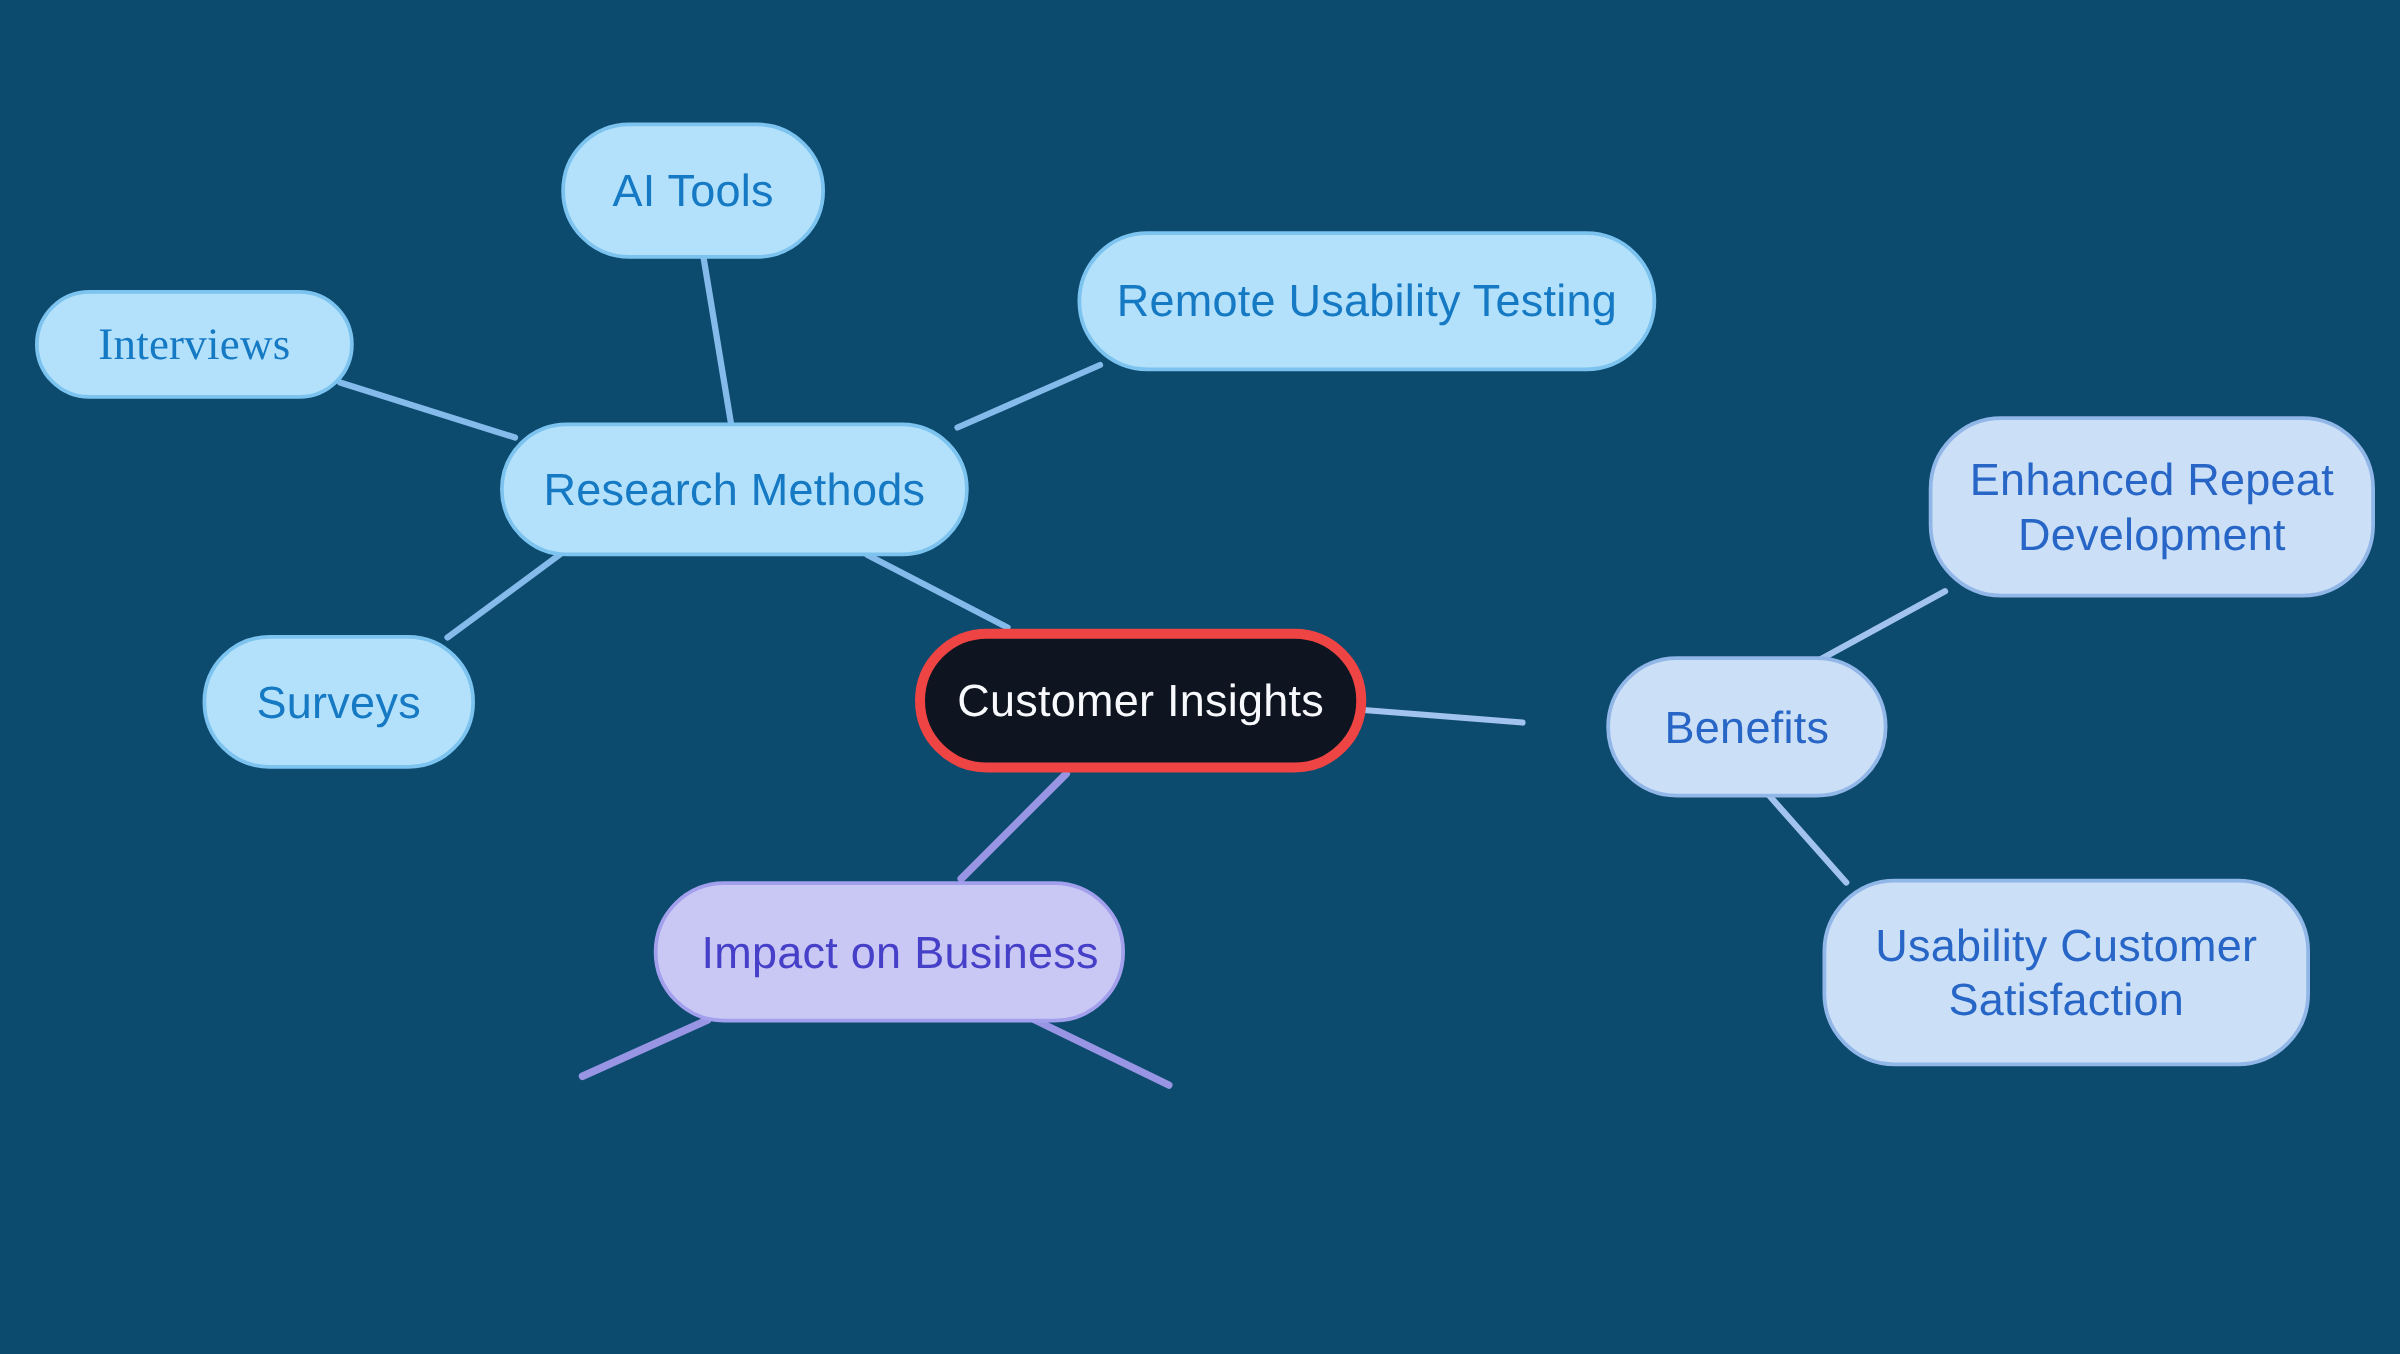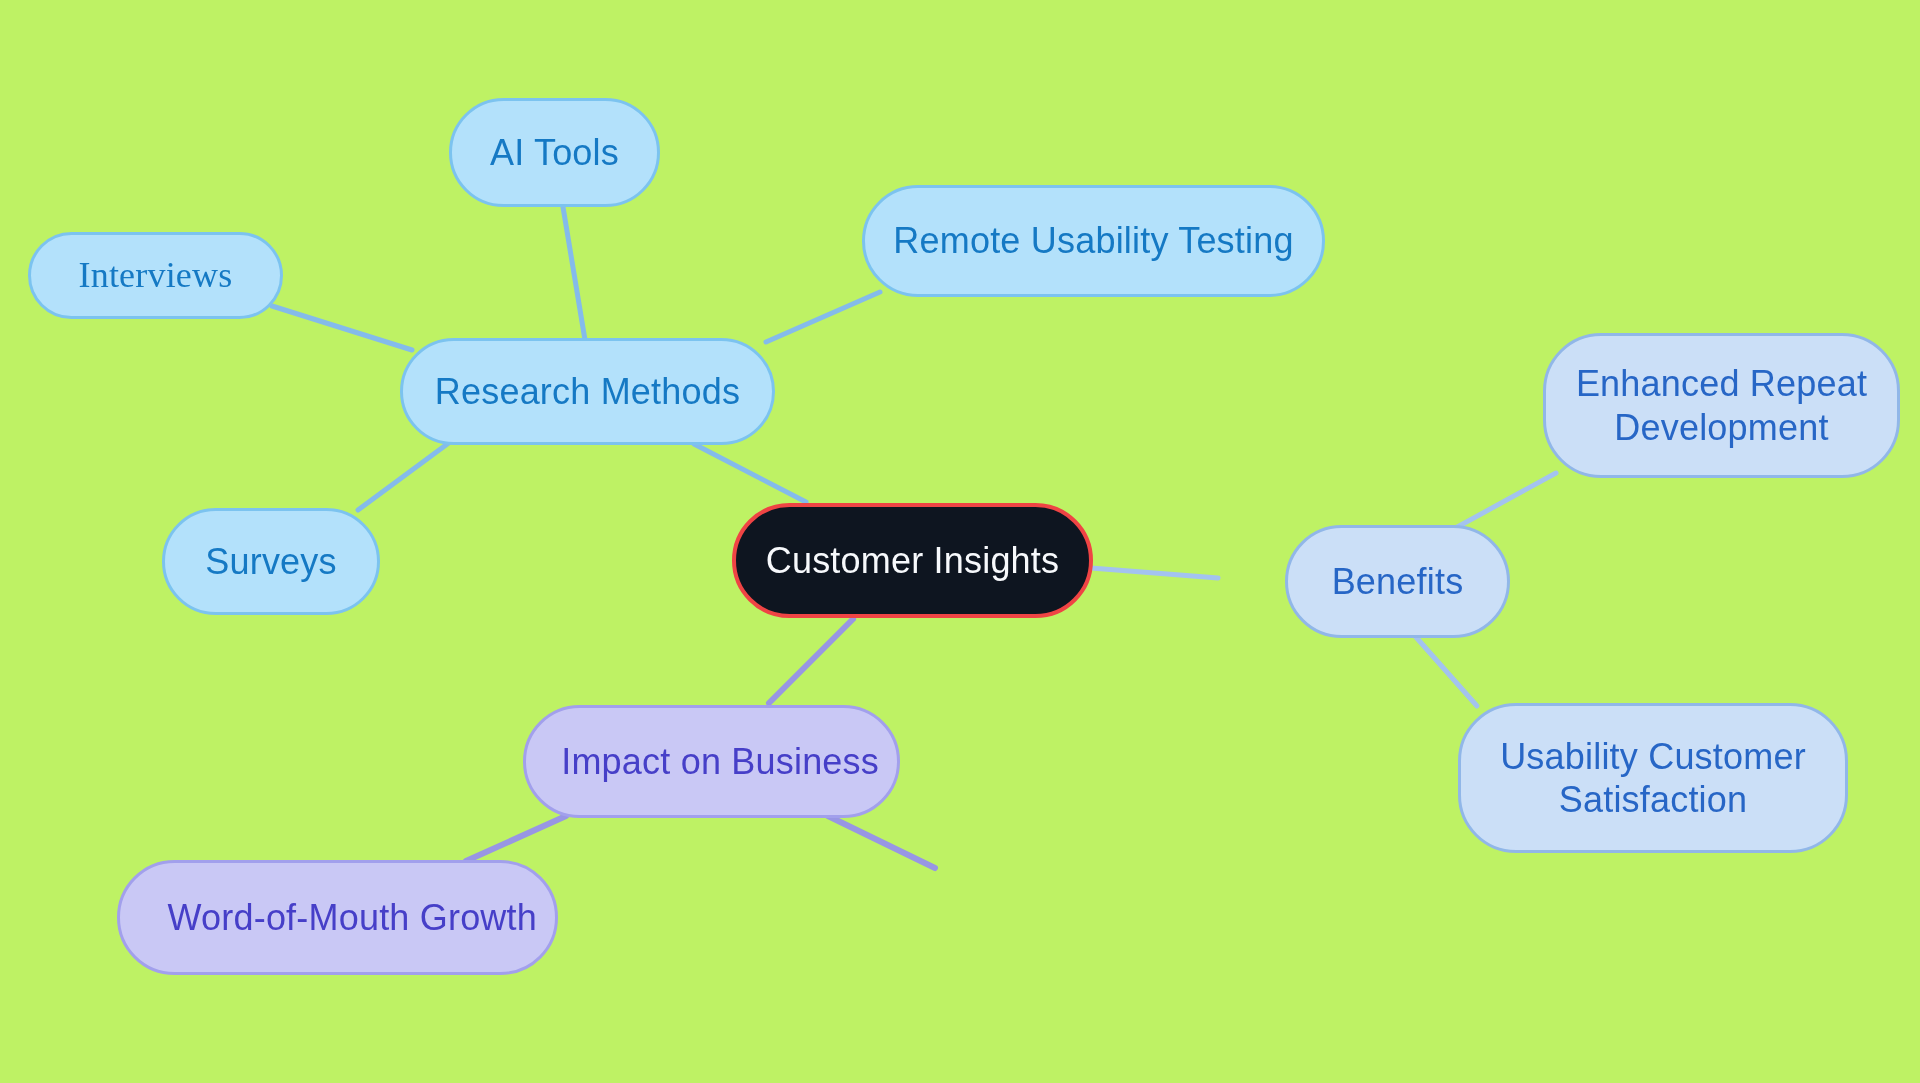--- a/index.html
+++ b/index.html
@@ -29,28 +29,28 @@
     letter-spacing: 0.2px;
     padding: 0 18px;
     cursor: pointer;
   }
   .b0 { background: var(--b0-fill); border-color: var(--b0-border); color: var(--b0-text); }
   .b1 { background: var(--b1-fill); border-color: var(--b1-border); color: var(--b1-text); }
   .b2 { background: var(--b2-fill); border-color: var(--b2-border); color: var(--b2-text); justify-content: flex-end; }
   .center-node {
     background: var(--center-fill);
     color: var(--center-text);
-    border: 4px solid #ef4444;
+    border: 8px solid #ef4444;
     border-radius: 60px;
   }
 </style>
 </head>
 <body>
 
-<div class="canvas" style="background: #bef264;">
+<div class="canvas" style="background: #0c4a6e;">
 
   <svg class="edges" viewBox="0 0 1920 1083">
     <line class="edge-b0" x1="563" y1="207" x2="585" y2="340"></line>
     <line class="edge-b0" x1="272" y1="306" x2="412" y2="350"></line>
     <line class="edge-b0" x1="880" y1="292" x2="766" y2="342"></line>
     <line class="edge-b0" x1="450" y1="442" x2="358" y2="510"></line>
     <line class="edge-b0" x1="806" y1="502" x2="694" y2="444"></line>
     <line class="edge-b1" x1="1091" y1="568" x2="1218" y2="578"></line>
     <line class="edge-b1" x1="1428" y1="543" x2="1556" y2="473"></line>
     <line class="edge-b1" x1="1415" y1="636" x2="1477" y2="706"></line>
@@ -92,18 +92,15 @@
   </div>
 
   <div class="node b1" style="left:1458px; top:703px; width:390px; height:150px;">
     <span>Usability Customer Satisfaction</span>
   </div>
 
   <div class="node b2" style="left:523px; top:705px; width:377px; height:113px;">
     <span>Impact on Business</span>
   </div>
 
-  <div class="node b2" style="left:117px; top:860px; width:441px; height:115px;">
-    <span>Word-of-Mouth Growth</span>
-  </div>
 
 
 </div>
 
 </body></html>

